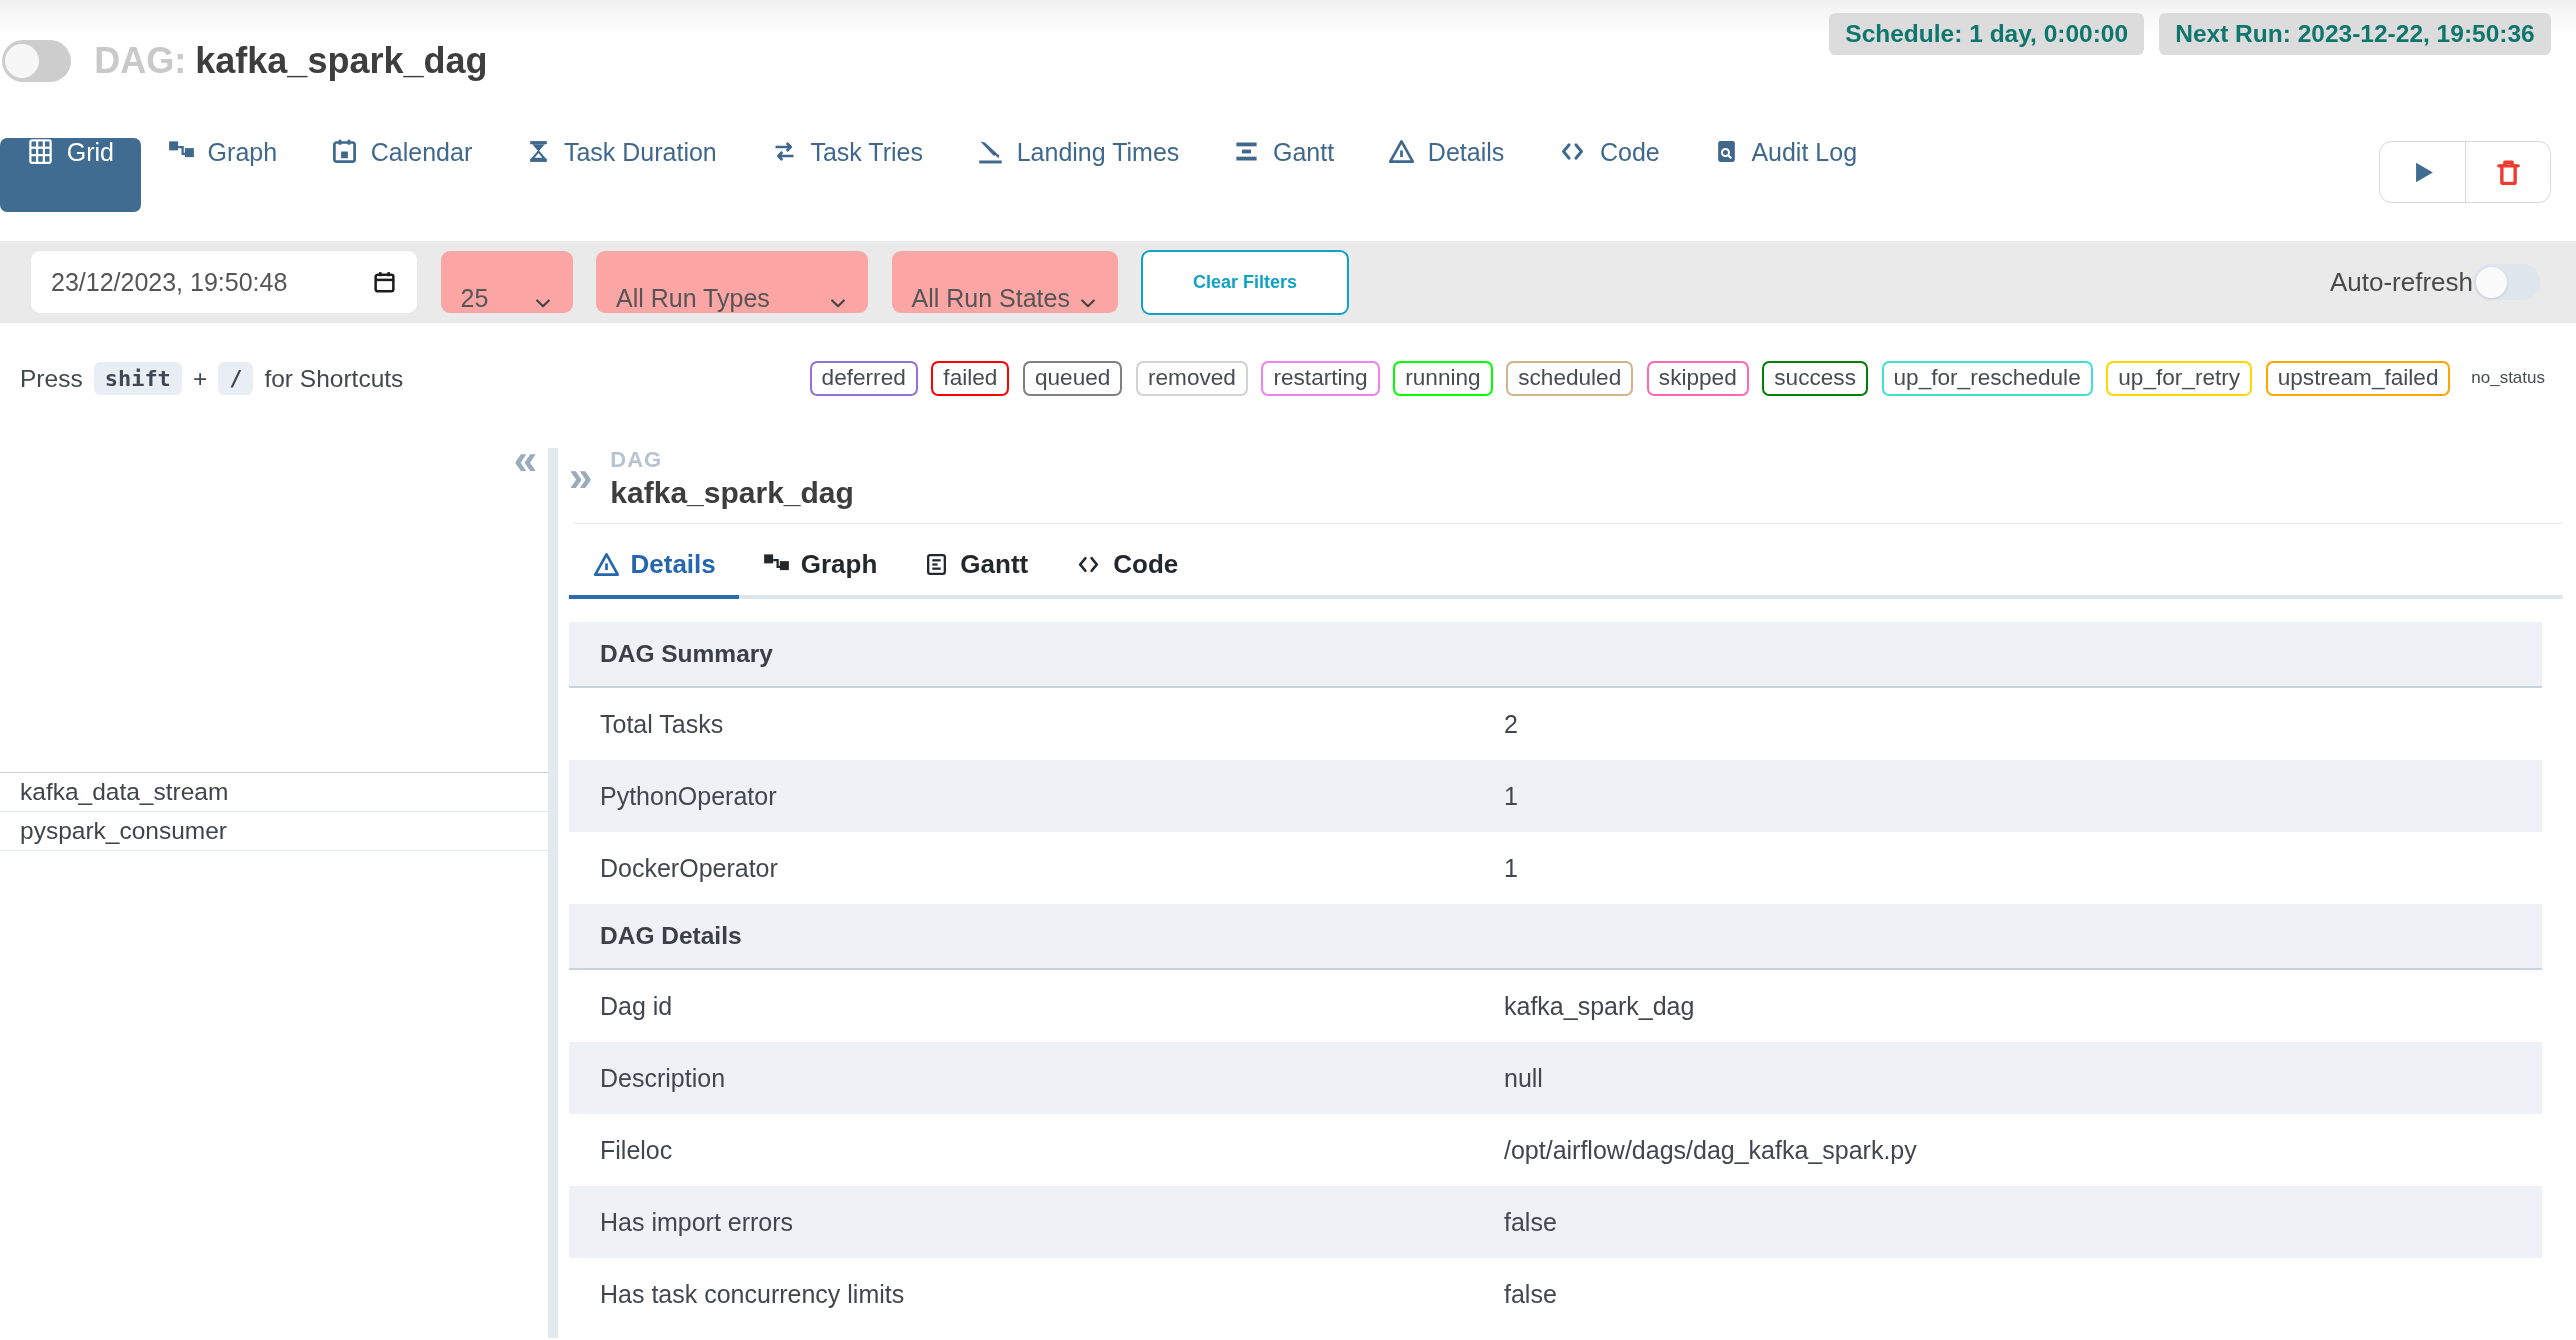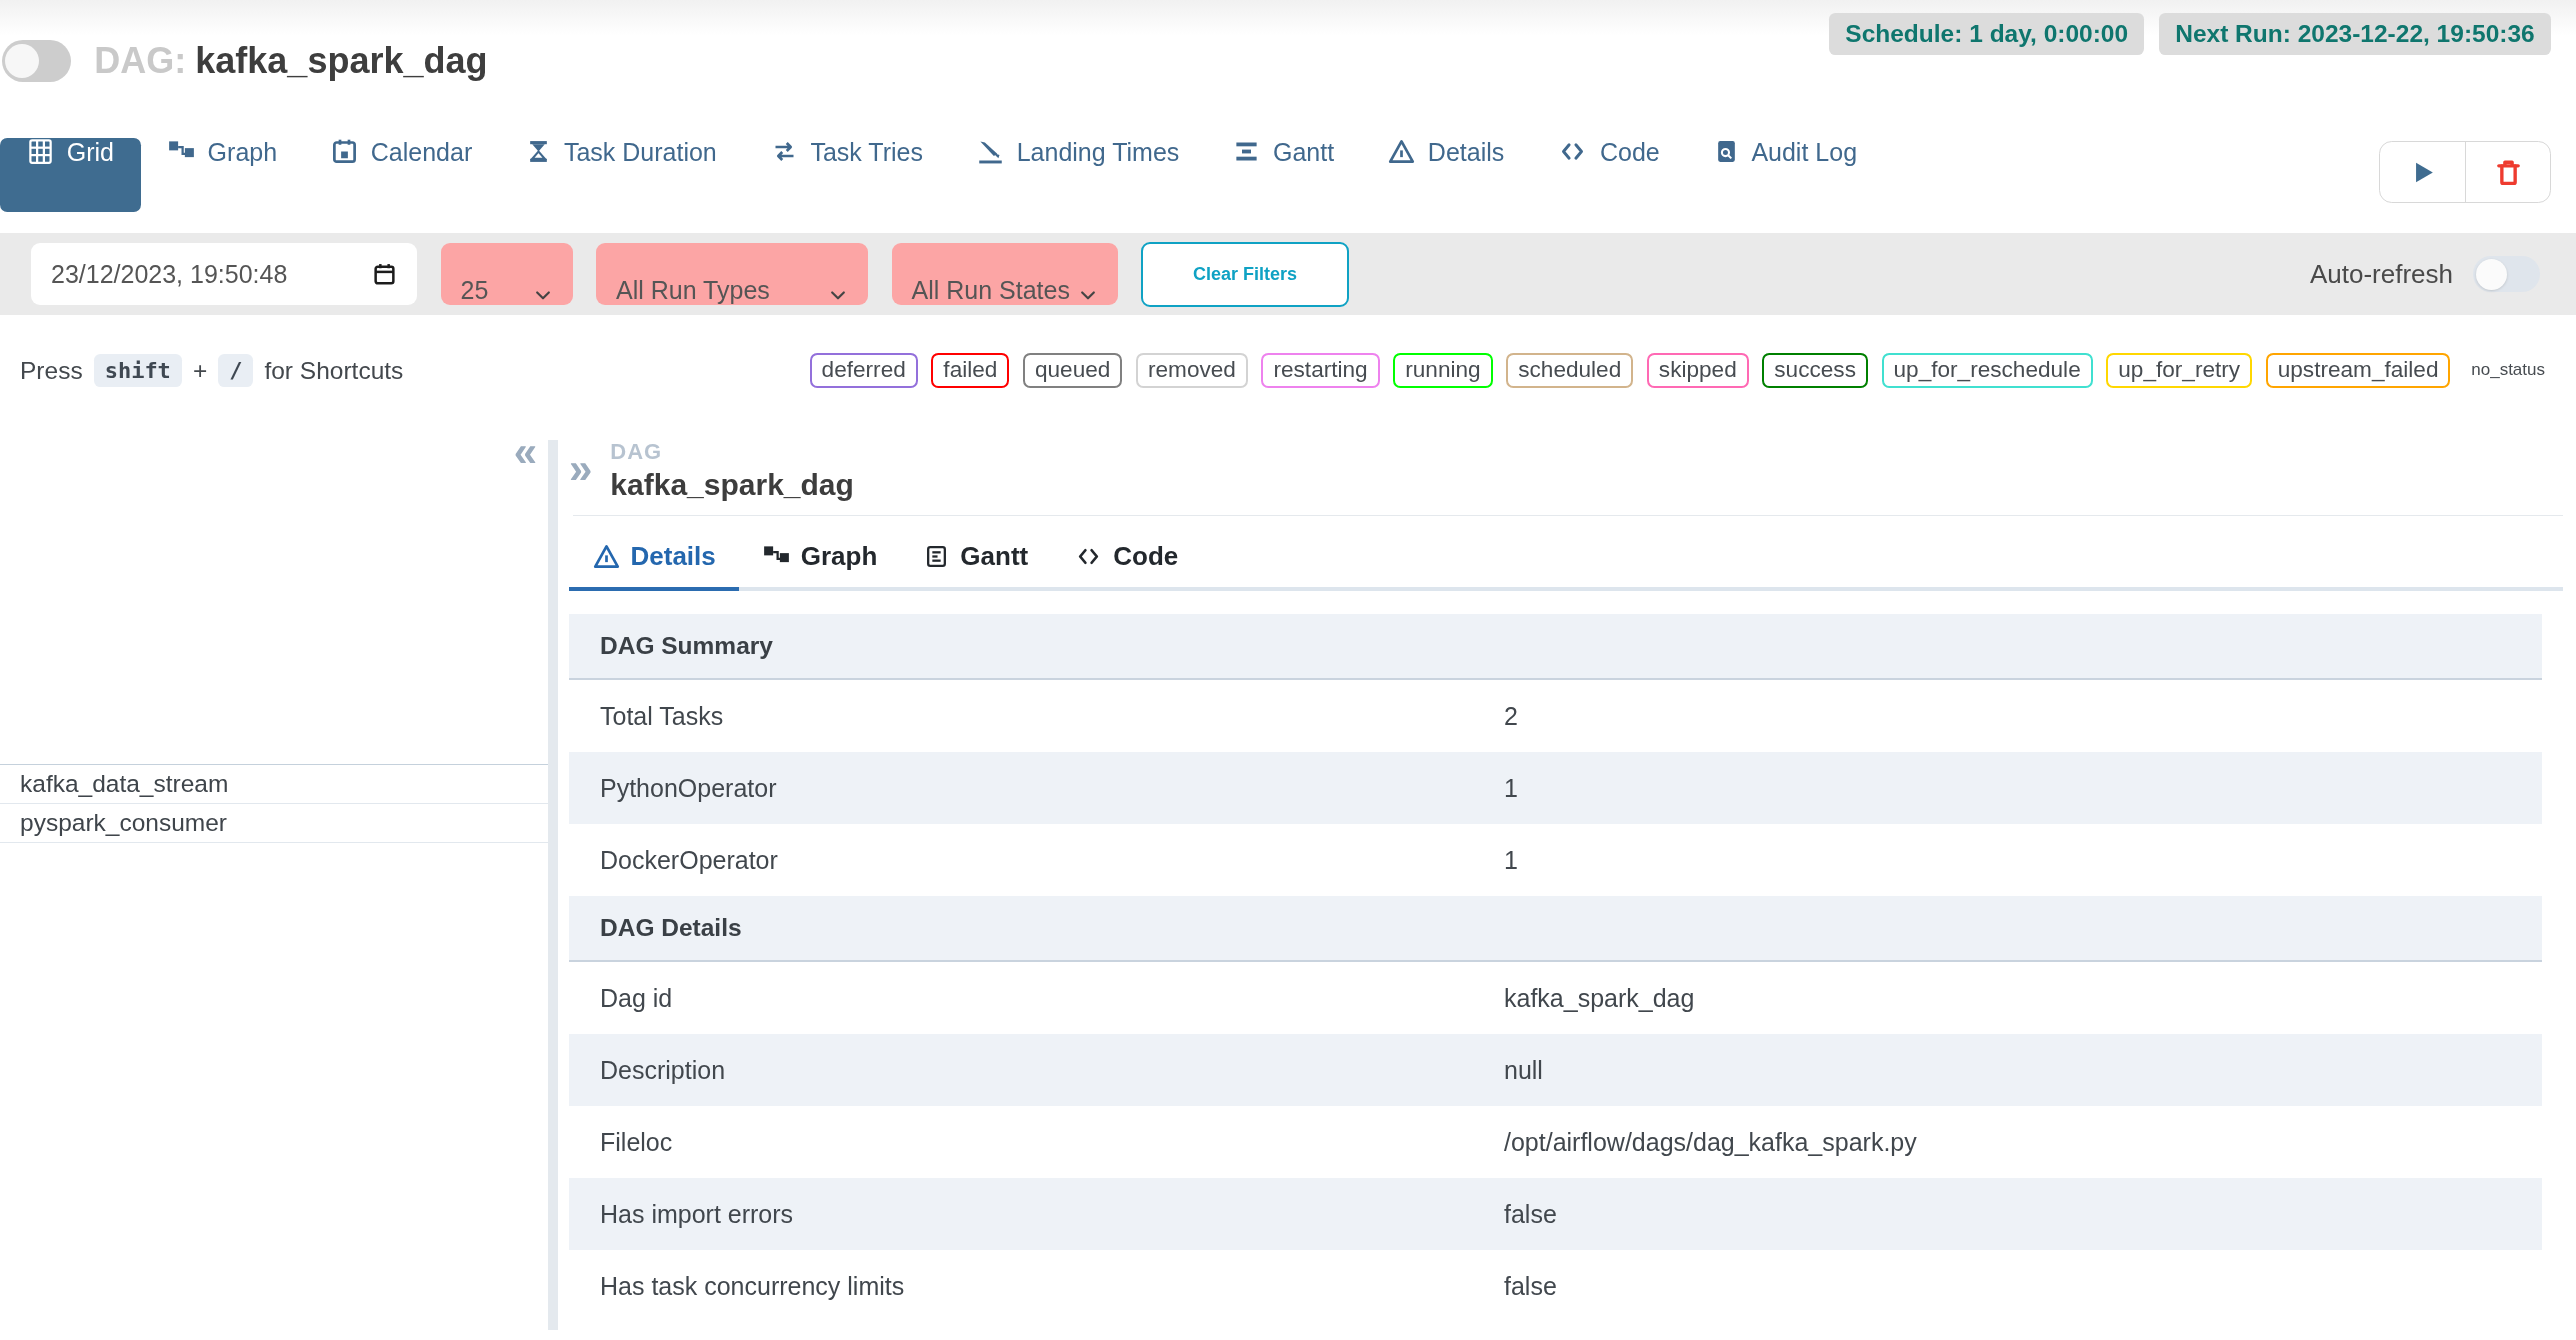--- a/index.html
+++ b/index.html
@@ -26,33 +26,33 @@
   .nav-tab { display:inline-flex; align-items:flex-start; gap:12.7px; color:#40688d;
     font-size:25px; font-weight:500; padding:0 27px; height:74px; cursor:pointer; white-space:nowrap; }
   .nav-tab svg { flex:none; }
   .nav-tab.active { background:#3f6c90; color:#ffffff; border-radius:7.2px; }
   .nav-actions { position:absolute; right:25px; top:5.4px; display:flex; border:1.8px solid #d8d8d8;
     border-radius:12.7px; background:#fff; overflow:hidden; }
   .nav-actions .act { width:85px; height:60px; display:flex; align-items:center; justify-content:center; cursor:pointer; }
   .nav-actions .act + .act { border-left:1.8px solid #d8d8d8; }
 
   
-  .filter-bar { margin-top:19px; height:82px; background:#eaeaea; display:flex; align-items:center;
+  .filter-bar { margin-top:27px; height:82px; background:#eaeaea; display:flex; align-items:center;
     padding-left:31px; gap:23.5px; position:relative; }
   .finput { background:#fff; border-radius:9px; height:62px; display:flex; align-items:center;
     font-size:25px; color:#555; padding:0 20px; }
   .finput.date { width:386px; justify-content:space-between; }
   .fselect { background:#fca5a5; border-radius:9px; height:62px; display:flex; align-items:flex-end;
     justify-content:space-between; font-size:25px; color:#555; padding:0 20px; cursor:pointer; }
   .fselect.small { width:132px; }
   .fselect.types { width:272px; }
   .fselect.states { width:226px; }
   .clear-btn { width:208px; height:65px; background:#fff; border:2.7px solid #0fa2c4; border-radius:9px;
     color:#0fa2c4; font-weight:bold; font-size:18px; display:flex; align-items:center; justify-content:center; cursor:pointer; }
-  .auto-refresh { position:absolute; right:36px; display:flex; align-items:center; gap:20px;
+  .auto-refresh { position:absolute; right:36px; display:flex; align-items:center; 
     font-size:26px; color:#4a4a4a; }
   .ar-toggle { width:67px; height:36px; border-radius:18px; background:#dfe5ec; position:relative; cursor:pointer; }
   .ar-toggle .knob { position:absolute; left:2.7px; top:2.7px; width:31px; height:31px; border-radius:50%;
     background:#fbfbfb; box-shadow:0 0.9px 2.7px rgba(0,0,0,.15); }
 
   
   .legend-row { margin-top:33px; height:45px; display:flex; align-items:center; justify-content:space-between;
     padding:0 31px 0 20px; }
   .shortcuts { font-size:24.5px; color:#43484d; display:flex; align-items:center; gap:11px; }
   .kbd { background:#e9eef4; border-radius:6.3px; padding:3.6px 11px; font-family:"DejaVu Sans Mono", monospace;

